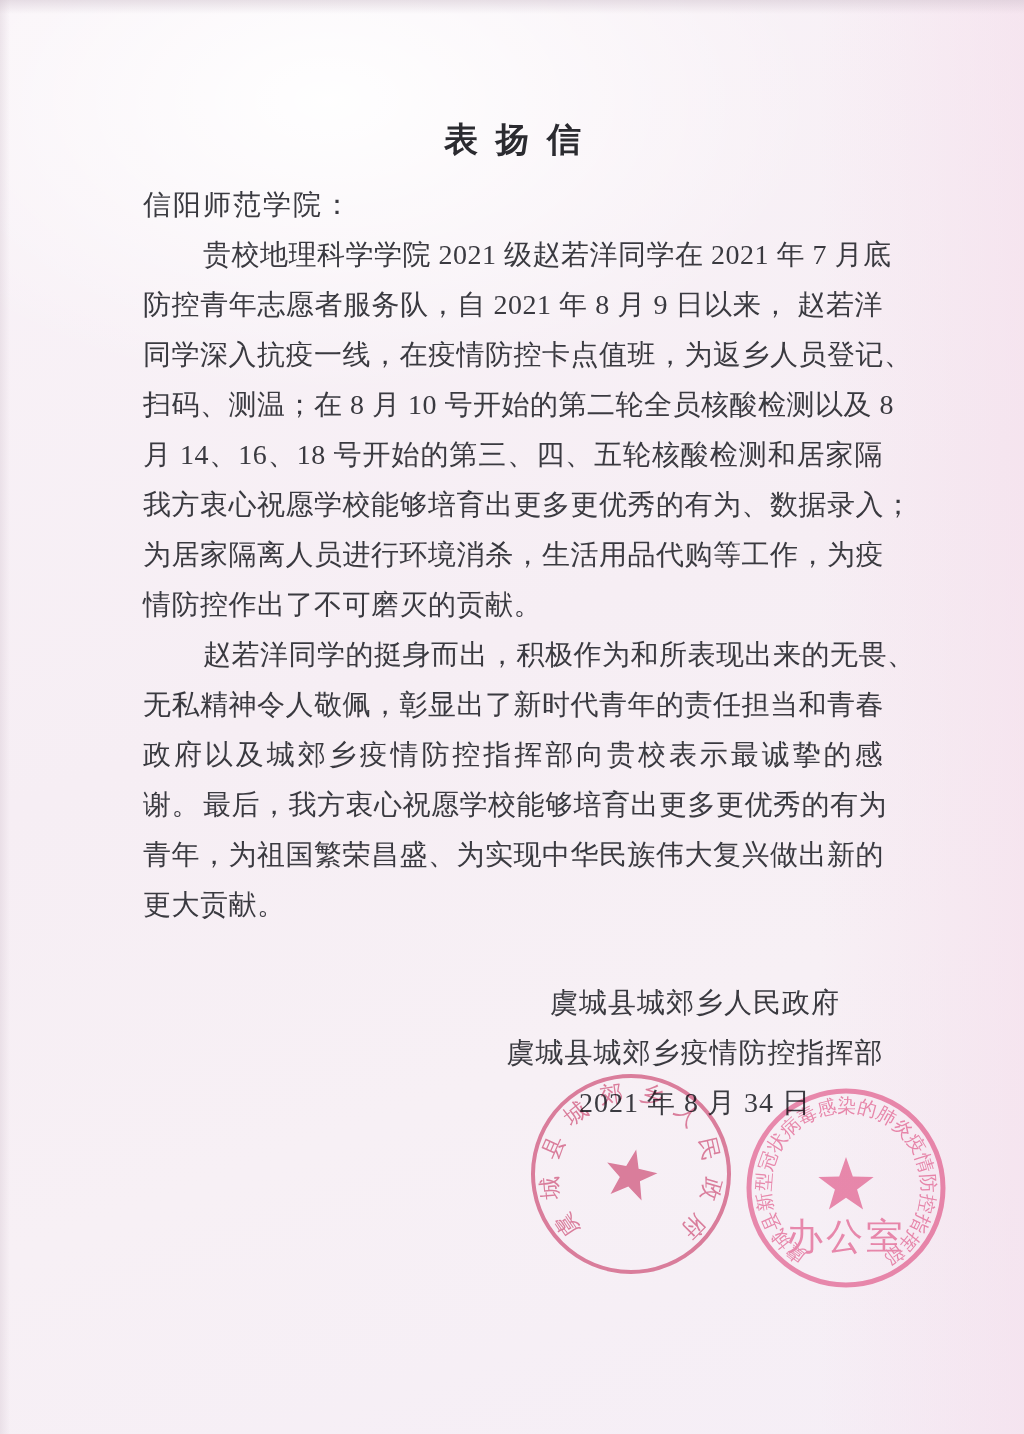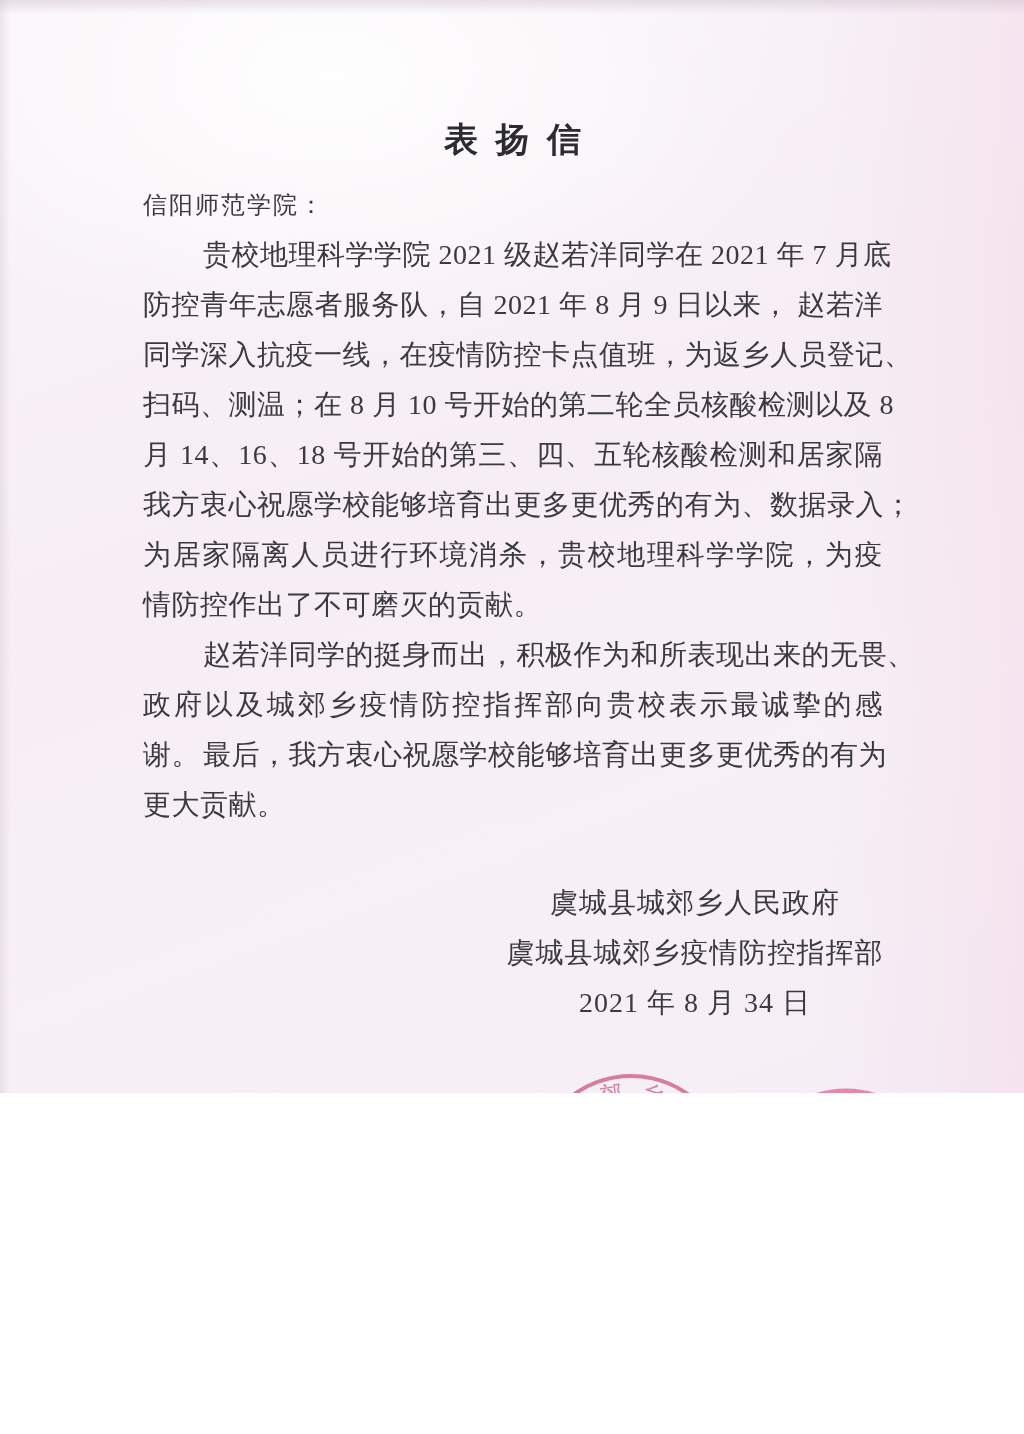--- a/index.html
+++ b/index.html
@@ -1,18 +1,18 @@
 <!DOCTYPE html>
 <html><head>
 <meta charset="utf-8">
 <style>
   html,body{margin:0;padding:0;}
   .page{
     position:relative;
-    width:1024px;height:1093px;
+    width:1024px;height:1434px;
     margin:0 auto;
     overflow:hidden;
     background:
       linear-gradient(to bottom, rgba(205,190,202,.45), rgba(205,190,202,0) 14px),
       linear-gradient(to right, rgba(210,195,206,.35), rgba(210,195,206,0) 10px),
       linear-gradient(to left, rgba(244,218,233,.50), rgba(244,218,233,0) 20%),
       radial-gradient(ellipse 700px 420px at 32% 7%, rgba(255,255,255,.95), rgba(255,255,255,0) 70%),
       linear-gradient(160deg, #f9f3f8 0%, #f6eef4 45%, #f7f0f5 70%, #f5eef6 100%);
     font-family:"Liberation Serif","DejaVu Serif",serif;
     color:#3a3a40;
@@ -22,21 +22,21 @@
     margin-top:120px;
     text-align:center;
     font-family:"Liberation Sans","DejaVu Sans",sans-serif;
     font-weight:bold;
     font-size:34px;line-height:38px;
     letter-spacing:1px;word-spacing:6px;
     color:#2b2b30;
   }
   .salutation{
     margin-top:22px;
-    font-size:24px;line-height:50px;
+    font-size:28px;line-height:50px;
     letter-spacing:2px;
   }
   .body-lines{margin-top:0;}
   .body-line{
     height:50px;line-height:50px;
     font-size:28px;
     letter-spacing:0.5px;
     text-align:justify;
     text-align-last:justify;
     white-space:nowrap;
@@ -71,25 +71,27 @@
     <div class="salutation">信阳师范学院：</div>
 
     <div class="body-lines">
 
     <div class="body-line indent">贵校地理科学学院 2021 级赵若洋同学在 2021 年 7 月底</div>
         <div class="body-line">防控青年志愿者服务队，自 2021 年 8 月 9 日以来， 赵若洋</div>
         <div class="body-line">同学深入抗疫一线，在疫情防控卡点值班，为返乡人员登记、</div>
         <div class="body-line">扫码、测温；在 8 月 10 号开始的第二轮全员核酸检测以及 8</div>
         <div class="body-line">月 14、16、18 号开始的第三、四、五轮核酸检测和居家隔</div>
         <div class="body-line">我方衷心祝愿学校能够培育出更多更优秀的有为、数据录入；</div>
-        <div class="body-line">为居家隔离人员进行环境消杀，贵校地理科学学院，为疫</div>
+        <div class="body-line">为居家隔离人员进行环境消杀，生活用品代购等工作，为疫</div>
         <div class="body-line last">情防控作出了不可磨灭的贡献。</div>
         <div class="body-line indent">赵若洋同学的挺身而出，积极作为和所表现出来的无畏、</div>
+        <div class="body-line">无私精神令人敬佩，彰显出了新时代青年的责任担当和青春</div>
         <div class="body-line last">政府以及城郊乡疫情防控指挥部向贵校表示最诚挚的感谢。</div>
         <div class="body-line indent">最后，我方衷心祝愿学校能够培育出更多更优秀的有为</div>
+        <div class="body-line">青年，为祖国繁荣昌盛、为实现中华民族伟大复兴做出新的</div>
         <div class="body-line last">更大贡献。</div>
       </div>
 
     <div class="signature">
       <div class="sig-line">虞城县城郊乡人民政府</div>
       <div class="sig-line">虞城县城郊乡疫情防控指挥部</div>
       <div class="sig-line">2021 年 8 月 34 日</div>
     </div>
 
   </div>

